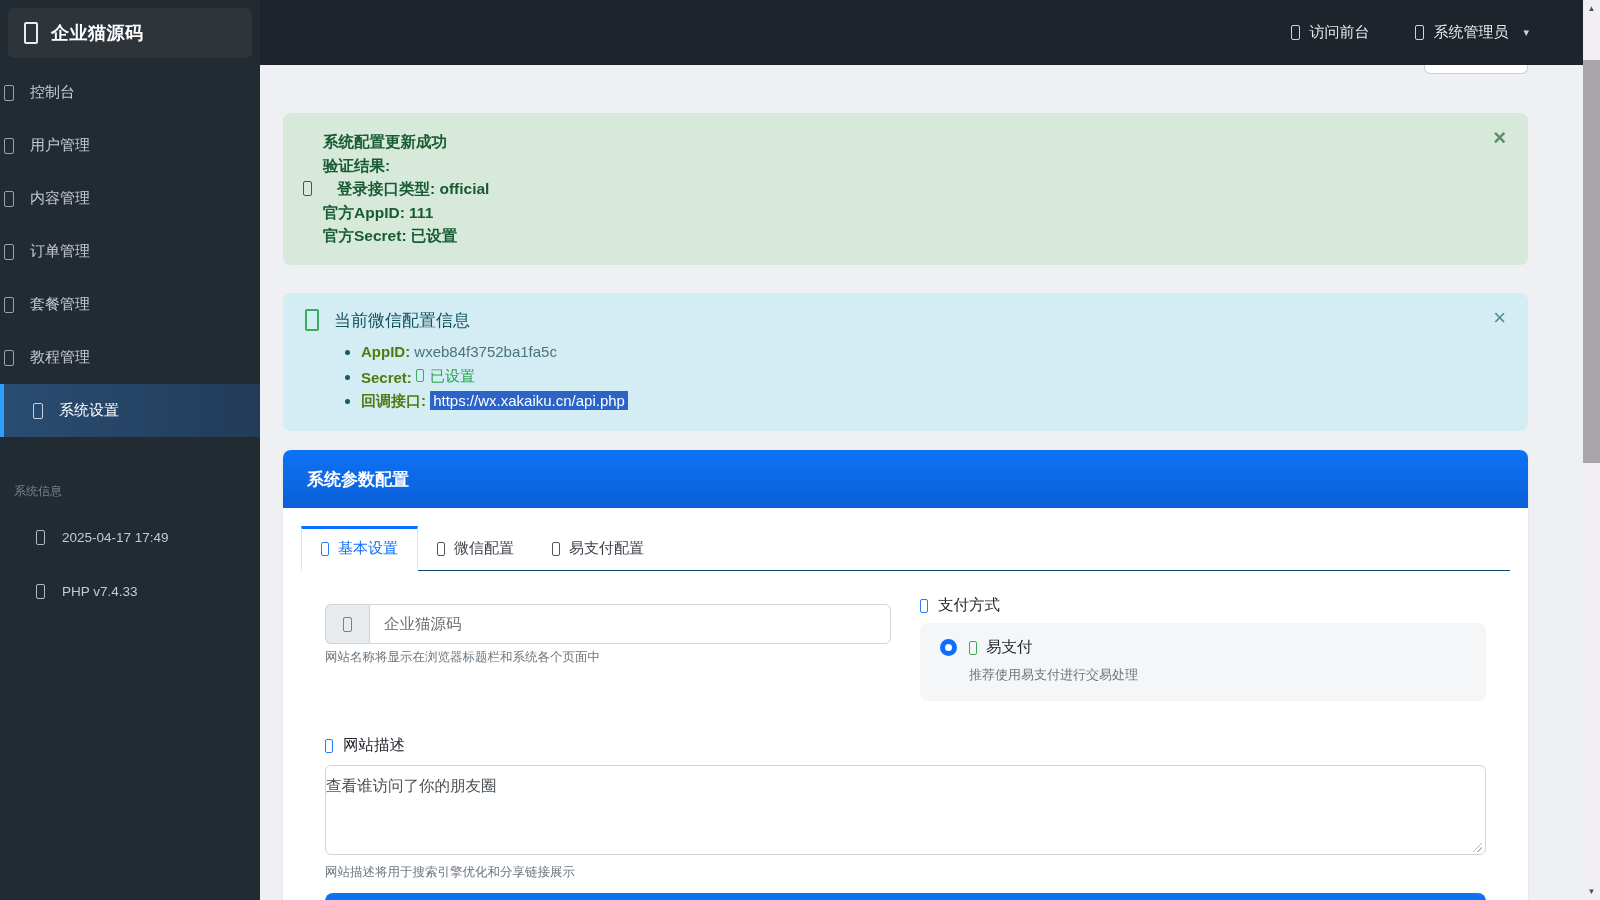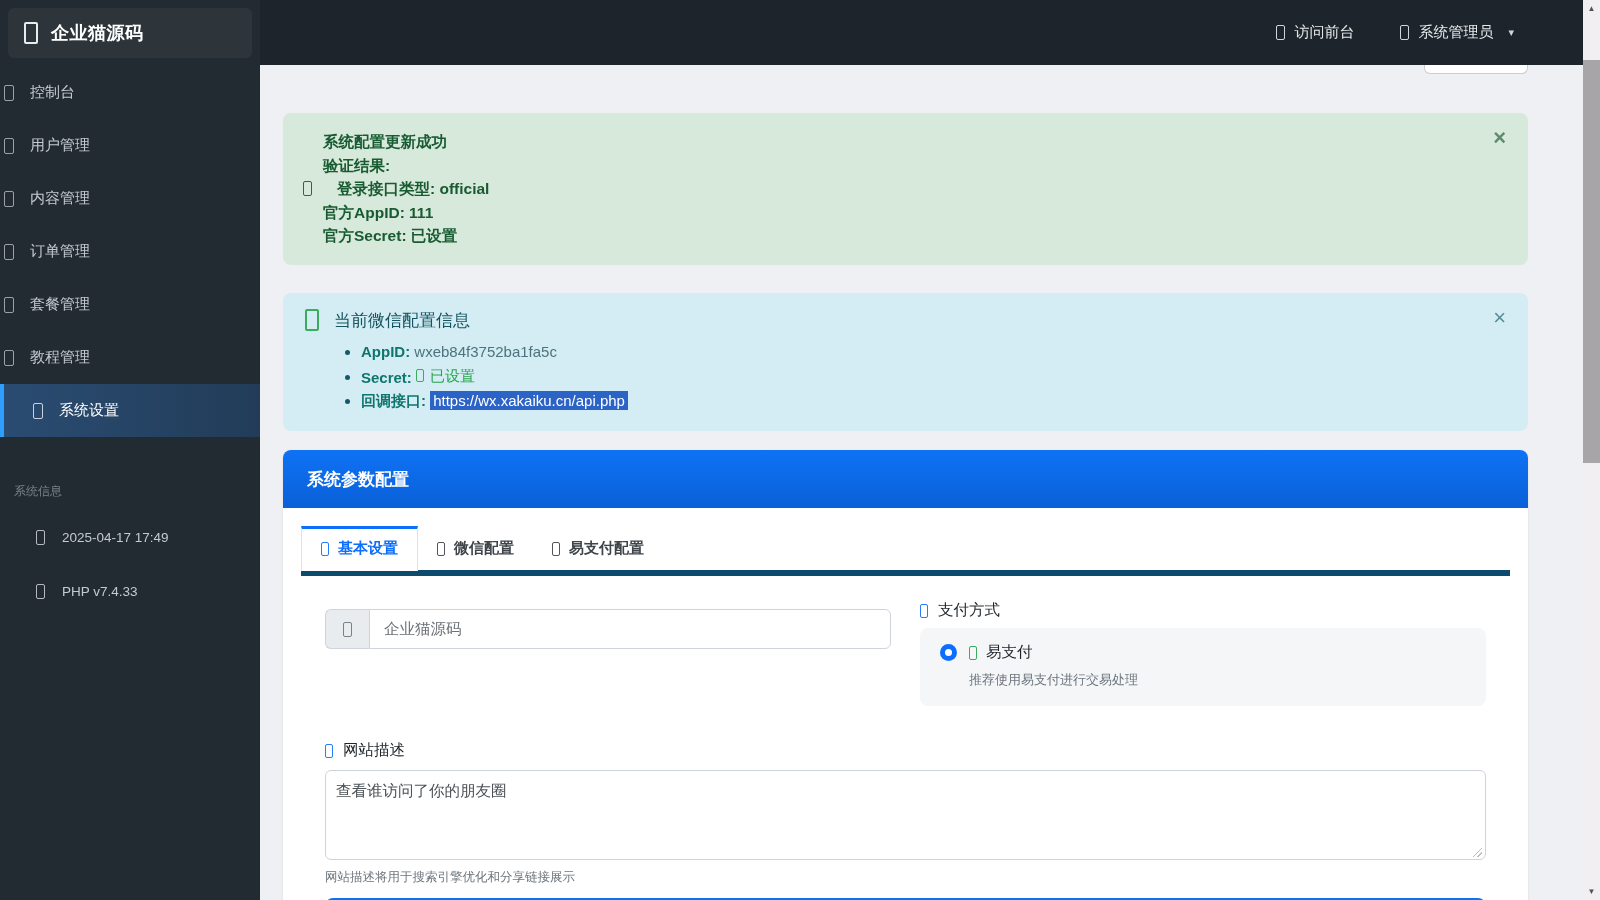--- a/index.html
+++ b/index.html
@@ -4,21 +4,21 @@
 <style>
   * { margin:0; padding:0; box-sizing:border-box; }
   html,body { width:1600px; height:900px; overflow:hidden; }
   body { font-family:"Liberation Sans","DejaVu Sans",sans-serif; background:#eef0f3; position:relative; }
 
   
   .tofu { display:inline-block; width:9px; height:15px; border:1.5px solid currentColor; border-radius:2px; opacity:.9; flex:0 0 auto; }
   .tofu.lg { width:14px; height:22px; border-width:2px; }
 
   
-  .topbar { position:absolute; left:1px; top:0; width:1583px; height:65px; background:#1d242b; z-index:6; display:flex; align-items:center; justify-content:flex-end; padding-right:70px; gap:46px; }
+  .topbar { position:absolute; left:16px; top:0; width:1583px; height:65px; background:#1d242b; z-index:6; display:flex; align-items:center; justify-content:flex-end; padding-right:70px; gap:46px; }
   .topbar-link { display:flex; align-items:center; gap:9px; color:#e6e9ec; font-size:15px; cursor:pointer; }
   .caret { font-size:11px; color:#cfd4da; margin-left:6px; }
 
   
   .dropdown-peek { position:absolute; left:1424px; top:65px; width:104px; height:9px; background:#fff; border:1px solid #c9ced3; border-top:none; border-radius:0 0 6px 6px; z-index:5; }
 
   
   .sidebar { position:absolute; left:0; top:0; width:260px; height:900px; background:#232b32; z-index:7; }
   .brand { margin:8px; height:50px; background:#2d353b; border-radius:6px; display:flex; align-items:center; gap:13px; padding:0 16px; color:#fff; }
   .brand-title { font-size:18px; font-weight:bold; letter-spacing:.5px; }
@@ -38,32 +38,32 @@
   .alert-close { position:absolute; top:14px; right:22px; font-size:22px; line-height:1; cursor:pointer; opacity:.65; }
   .alert-success { background:#d7e9da; color:#185b33; padding:17px 50px 17px 20px; font-size:15.5px; font-weight:600; }
   .alert-success .line { line-height:23.5px; padding-left:20px; }
   .alert-success .line.with-icon { padding-left:0; display:flex; align-items:center; gap:25px; }
   .alert-info { background:#d4ecf3; color:#155a66; margin-top:28px; padding:16px 50px 18px 22px; }
   .info-title-row { display:flex; align-items:center; gap:15px; }
   .info-title-row .tofu { color:#2aa44e; }
   .info-title { font-size:17px; color:#12545f; }
   .alert-info ul { list-style:disc; margin:8px 0 0 56px; }
   .alert-info li { line-height:24px; font-size:15px; color:#155a66; }
-  .alert-info li b { color:#0f766e; }
+  .alert-info li b { color:#4d7c0f; }
   .info-value { color:#4c737e; }
   .secret-ok { color:#2aa44e; display:inline-flex; align-items:center; gap:6px; }
   .secret-ok .tofu { width:8px; height:13px; }
   .url-selected { background:#2b63c6; color:#fff; padding:1px 3px; }
 
   
   .card { margin-top:19px; background:#fff; border-radius:8px 8px 0 0; box-shadow:0 1px 3px rgba(0,0,0,.08); }
   .card-header { height:58px; background:linear-gradient(180deg,#0e72f5,#0a60d8); border-radius:8px 8px 0 0; display:flex; align-items:center; padding-left:24px; color:#fff; font-size:17px; font-weight:bold; }
   .card-body { padding:18px 18px 0 18px; }
 
-  .tab-bar { display:flex; border-bottom:6px solid #0c4a6e;font-weight:bold; }
+  .tab-bar { display:flex; border-bottom:1px solid #0c4a6e; }
   .tab { display:flex; align-items:center; gap:9px; padding:12px 19px; font-size:15px; color:#3e444a; cursor:pointer; margin-bottom:-1px; }
   .tab .tofu { width:8px; height:14px; }
   .tab.active { color:#0d6efd; background:#fff; border:1px solid #dee2e6; border-bottom-color:#fff; border-top:3px solid #0d6efd; padding-top:10px; }
 
   .tab-content { padding:24px 24px 0 24px; }
   .form-row { display:flex; gap:29px; }
   .col { flex:1; min-width:0; }
   .field-label { display:flex; align-items:center; gap:10px; font-size:15.5px; color:#1f2429; }
   .field-label .tofu { color:#0d6efd; width:8px; height:14px; }
   .help-text { margin-top:5px; font-size:12.5px; color:#6c757d; }
@@ -75,21 +75,21 @@
   .pay-card { margin-top:7px; background:#f4f6f8; border-radius:8px; padding:14px 20px 16px 20px; height:78px; }
   .pay-option { display:flex; align-items:center; gap:12px; }
   .radio { width:17px; height:17px; border-radius:50%; background:#0d6efd; position:relative; cursor:pointer; flex:0 0 auto; }
   .radio::after { content:""; position:absolute; inset:5px; background:#fff; border-radius:50%; }
   .pay-label { display:flex; align-items:center; gap:9px; font-size:15.5px; color:#1f2429; }
   .pay-label .tofu { color:#2aa44e; width:8px; height:14px; }
   .pay-help { margin-top:8px; margin-left:29px; font-size:13px; color:#6c757d; }
 
   .desc-block { margin-top:34px; }
   .textarea-wrap { position:relative; margin-top:9px; }
-  textarea { width:100%; height:90px; border:1px solid #ced4da; border-radius:6px; padding:10px 10px; font-size:15.5px; color:#4c5257; resize:none; outline:none; font-family:inherit; }
+  textarea { width:100%; height:90px; border:1px solid #ced4da; border-radius:6px; padding:10px 0; font-size:15.5px; color:#4c5257; resize:none; outline:none; font-family:inherit; }
   .resize-handle { position:absolute; right:4px; bottom:7px; width:11px; height:11px; background:
       linear-gradient(135deg, transparent 0 55%, #b9bec4 55% 62%, transparent 62% 75%, #b9bec4 75% 82%, transparent 82%); cursor:nwse-resize; }
 
   .next-header { margin-top:12px; height:46px; background:linear-gradient(180deg,#0e72f5,#0a60d8); border-radius:8px 8px 0 0; display:flex; align-items:flex-start; gap:10px; padding:15px 0 0 36px; color:#fff; font-size:16.5px; font-weight:bold; }
 
   
   .scrollbar { position:absolute; right:0; top:0; width:17px; height:900px; background:#f1eff1; z-index:8; }
   .scroll-btn { position:absolute; left:0; width:17px; height:17px; display:flex; align-items:center; justify-content:center; font-size:8px; color:#4e5256; cursor:pointer; }
   .scroll-btn.up { top:0; }
   .scroll-btn.down { bottom:0; }
@@ -220,20 +220,21 @@
 
       <div class="tab-content">
         <div class="form-row">
           <div class="col">
             <div class="input-group">
               <span class="input-addon">
                 <span class="tofu"></span>
               </span>
               <input type="text" value="企业猫源码" style="">
             </div>
+            <div class="help-text">网站名称将显示在浏览器标题栏和系统各个页面中</div>
           </div>
 
           <div class="col">
             <div class="field-label">
               <span class="tofu"></span>
               <span>支付方式</span>
             </div>
             <div class="pay-card">
               <div class="pay-option">
                 <span class="radio"></span>

